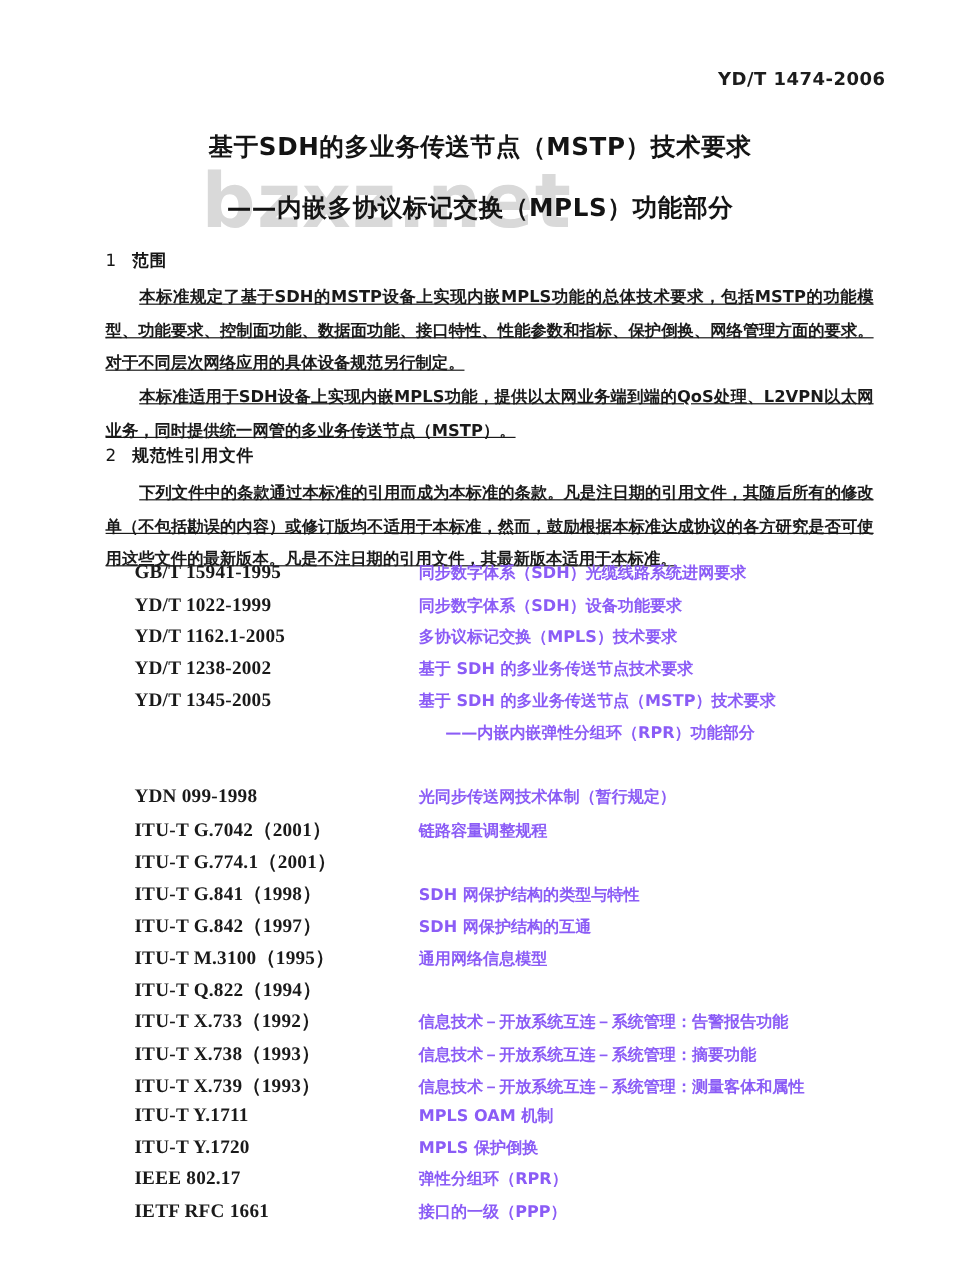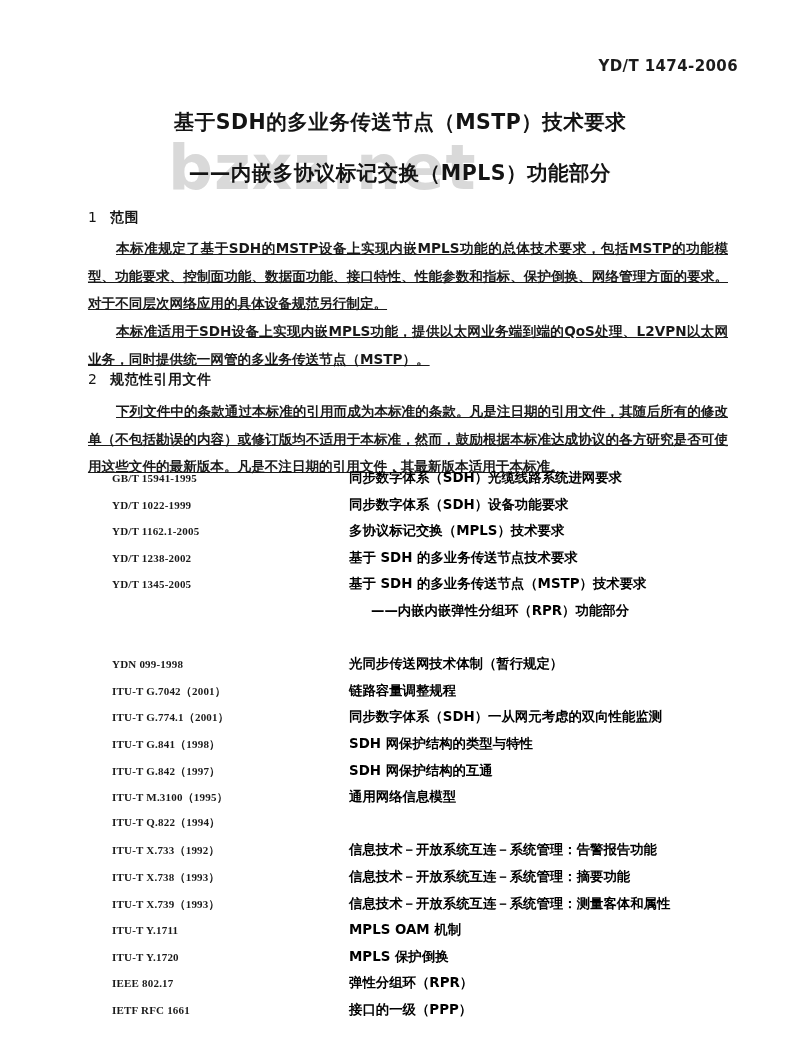--- a/index.html
+++ b/index.html
@@ -125,32 +125,32 @@
   .ref-row {
     display: flex;
     align-items: baseline;
     height: 26.6px;
   }
   .ref-id {
     width: 237px;
     flex: 0 0 237px;
     font-family: "Liberation Serif", "DejaVu Serif", serif;
     font-weight: 700;
-    font-size: 11px;
+    font-size: 16px;
     letter-spacing: 0.2px;
     color: #1a1a1a;
     white-space: nowrap;
   }
   .ref-title {
     flex: 1 1 auto;
     font-family: "DejaVu Sans", "Liberation Sans", sans-serif;
     font-weight: 700;
     font-size: 13.4px;
     letter-spacing: 0;
-    color: #000000;
+    color: #8b5cf6;
     white-space: nowrap;
   }
   .ref-row.continuation .ref-title { padding-left: 22px; }
   .ref-row.spacer { height: 26.6px; }
 </style>
 </head>
 <body>
 
 <div class="page">
 
@@ -208,21 +208,20 @@
         <div class="ref-row">
           <div class="ref-id">YDN 099-1998</div>
           <div class="ref-title">光同步传送网技术体制（暂行规定）</div>
         </div>
         <div class="ref-row">
           <div class="ref-id">ITU-T G.7042（2001）</div>
           <div class="ref-title">链路容量调整规程</div>
         </div>
         <div class="ref-row">
           <div class="ref-id">ITU-T G.774.1（2001）</div>
-          <div class="ref-title">同步数字体系（SDH）一从网元考虑的双向性能监测</div>
         </div>
         <div class="ref-row">
           <div class="ref-id">ITU-T G.841（1998）</div>
           <div class="ref-title">SDH 网保护结构的类型与特性</div>
         </div>
         <div class="ref-row">
           <div class="ref-id">ITU-T G.842（1997）</div>
           <div class="ref-title">SDH 网保护结构的互通</div>
         </div>
         <div class="ref-row">

